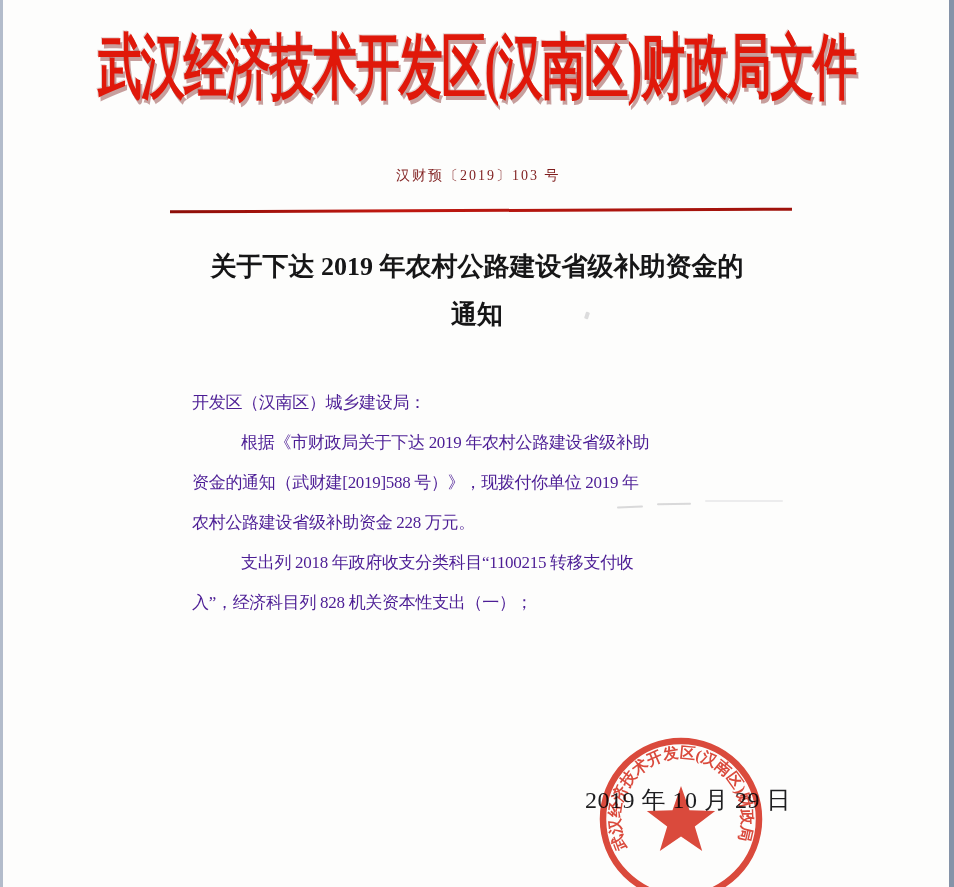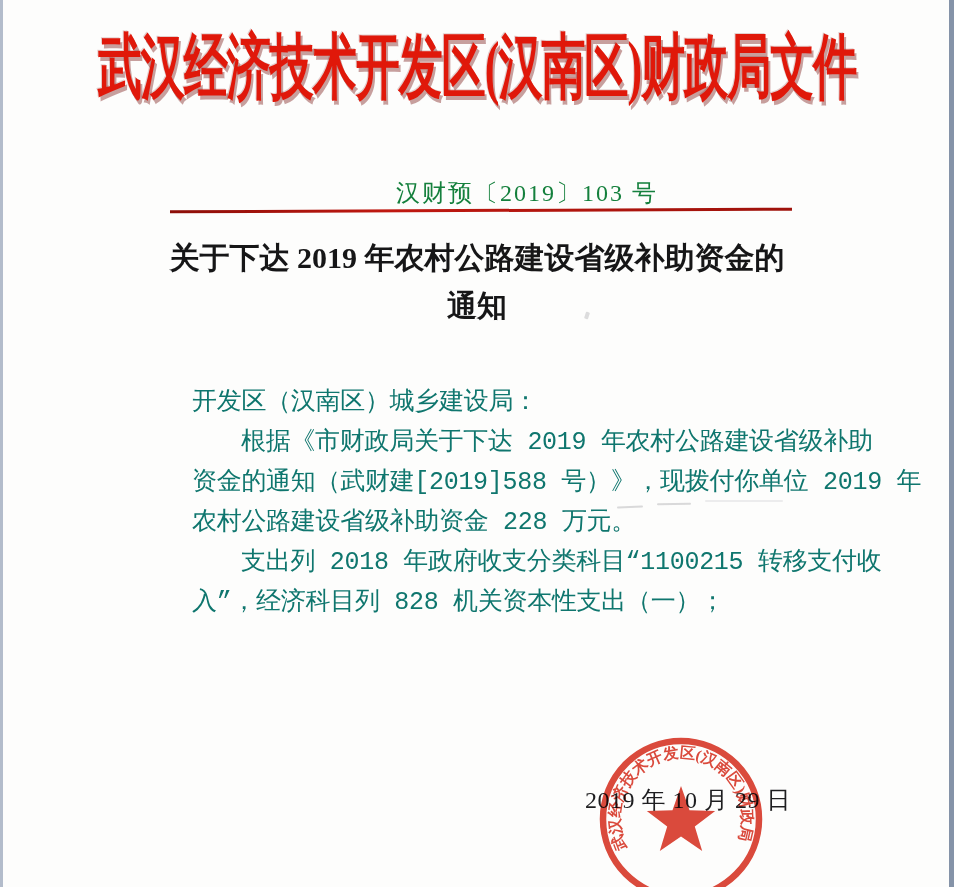--- a/index.html
+++ b/index.html
@@ -13,38 +13,38 @@
 
   .org-title{
     position:absolute;top:20px;left:0;width:100%;text-align:center;
     color:#e0180a;font-weight:700;font-size:44px;white-space:nowrap;
     letter-spacing:-1px;
     transform:scaleY(1.62);transform-origin:top center;
     text-shadow:2px 2px 0 rgba(110,6,2,.38),-1px -1px 0 rgba(110,6,2,.18);
   }
 
   .doc-number{
-    position:absolute;top:177px;left:396px;
-    font-size:24px;letter-spacing:2px;color:#15803d;white-space:nowrap;
+    position:absolute;top:167px;left:396px;
+    font-size:14px;letter-spacing:2px;color:#7f1d1d;white-space:nowrap;
   }
 
   .red-line{
     position:absolute;left:170px;top:209px;width:622px;height:3px;
     background:linear-gradient(to right,#8c0e08,#c01810 35%,#9e120b);
     transform:rotate(-0.25deg);
   }
 
   .doc-title{
-    position:absolute;top:234px;left:0;width:100%;text-align:center;
-    font-size:30px;font-weight:700;color:#161617;line-height:48px;white-space:nowrap;
+    position:absolute;top:243px;left:0;width:100%;text-align:center;
+    font-size:26px;font-weight:700;color:#161617;line-height:48px;white-space:nowrap;
   }
 
   .body-block{
     position:absolute;left:192px;top:383px;width:606px;
-    font-size:25px;color:#0f766e;font-family:Liberation Mono, monospace;
+    font-size:17px;color:#4c1d95;
   }
   .line{height:40px;line-height:40px;white-space:nowrap;letter-spacing:-0.3px;}
   .indent{text-indent:49px;}
 
   .date-line{
     position:absolute;left:585px;top:784px;
     font-size:24px;color:#1e1e20;white-space:nowrap;letter-spacing:0.5px;
   }
 
   .seal{

